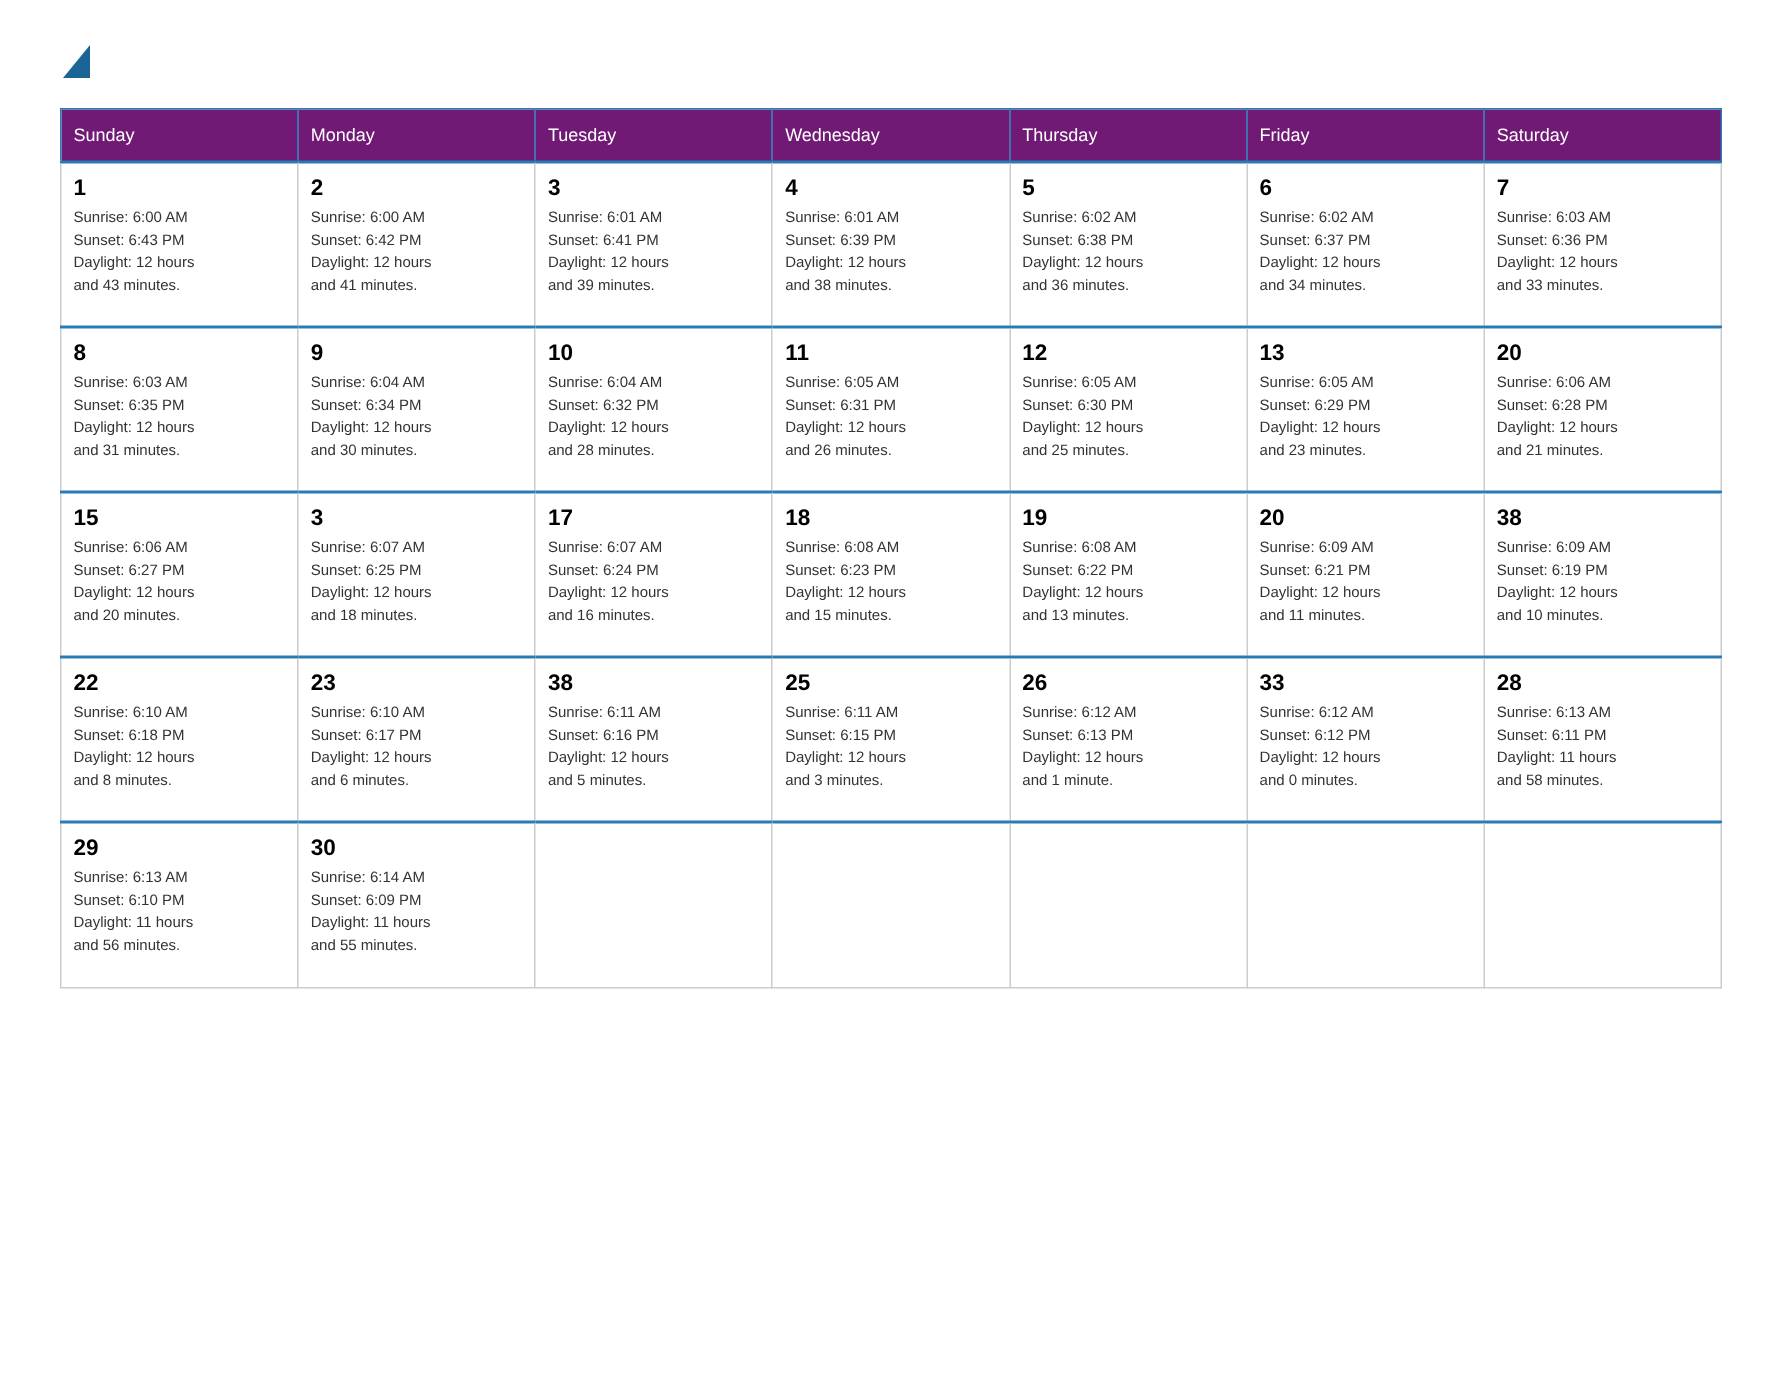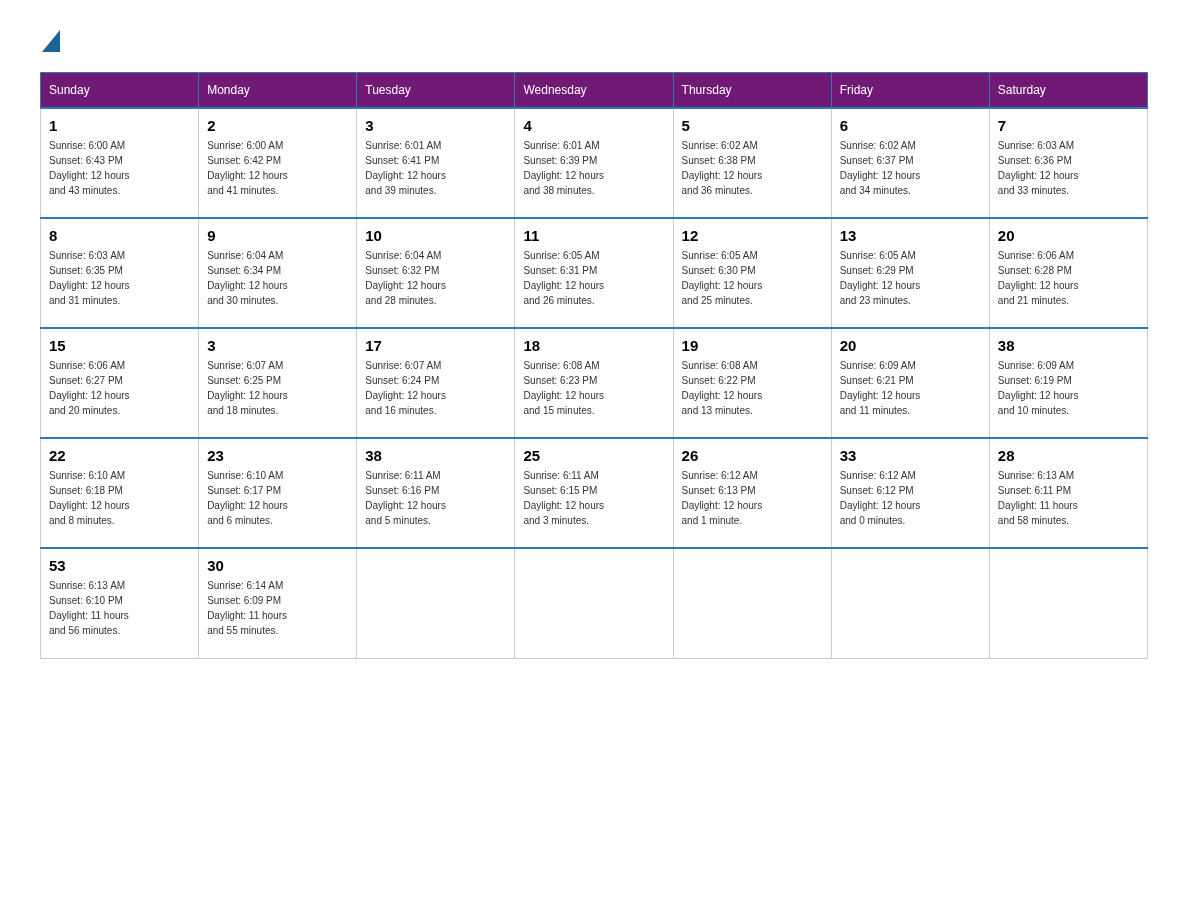--- a/index.html
+++ b/index.html
@@ -242,21 +242,21 @@
         <span class="day-num">33</span>
         <div class="day-info">Sunrise: 6:12 AM<br>Sunset: 6:12 PM<br>Daylight: 12 hours<br>and 0 minutes.</div>
       </td>
         <td>
         <span class="day-num">28</span>
         <div class="day-info">Sunrise: 6:13 AM<br>Sunset: 6:11 PM<br>Daylight: 11 hours<br>and 58 minutes.</div>
       </td>
       </tr>
       <tr>
         <td>
-        <span class="day-num">53</span>
+        <span class="day-num">29</span>
         <div class="day-info">Sunrise: 6:13 AM<br>Sunset: 6:10 PM<br>Daylight: 11 hours<br>and 56 minutes.</div>
       </td>
         <td>
         <span class="day-num">30</span>
         <div class="day-info">Sunrise: 6:14 AM<br>Sunset: 6:09 PM<br>Daylight: 11 hours<br>and 55 minutes.</div>
       </td>
         <td class="empty-cell"></td>
         <td class="empty-cell"></td>
         <td class="empty-cell"></td>
         <td class="empty-cell"></td>

